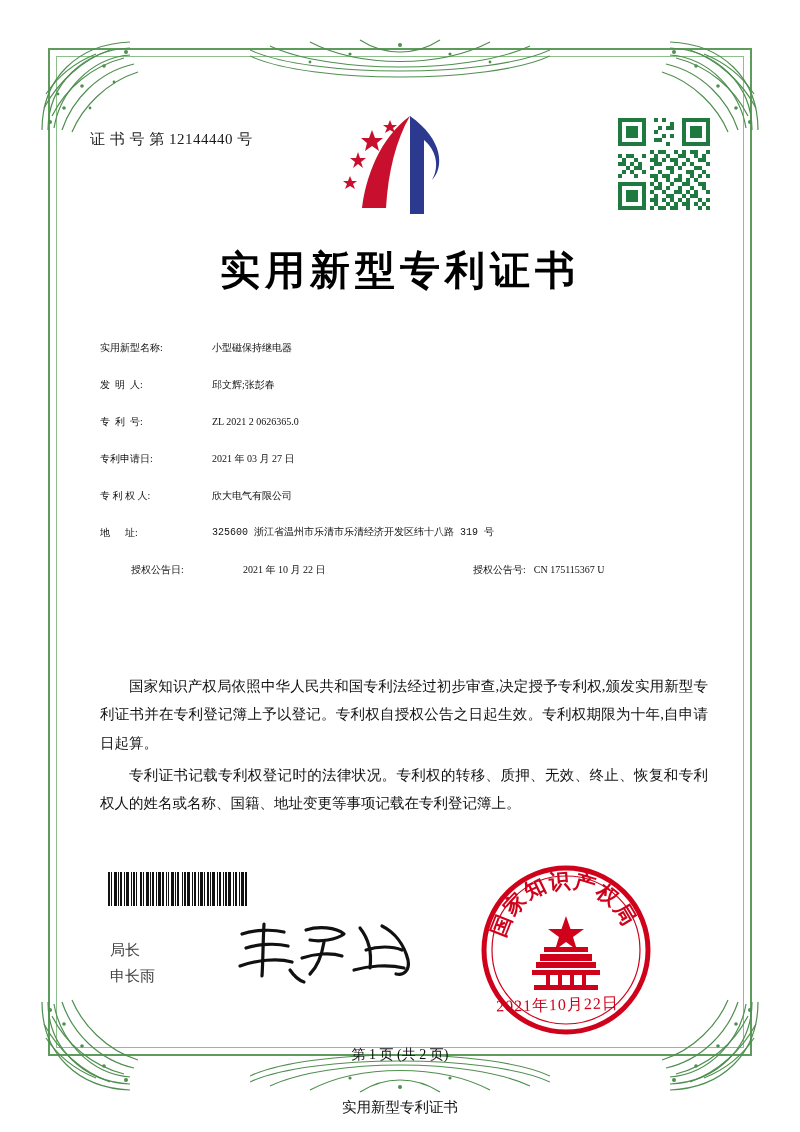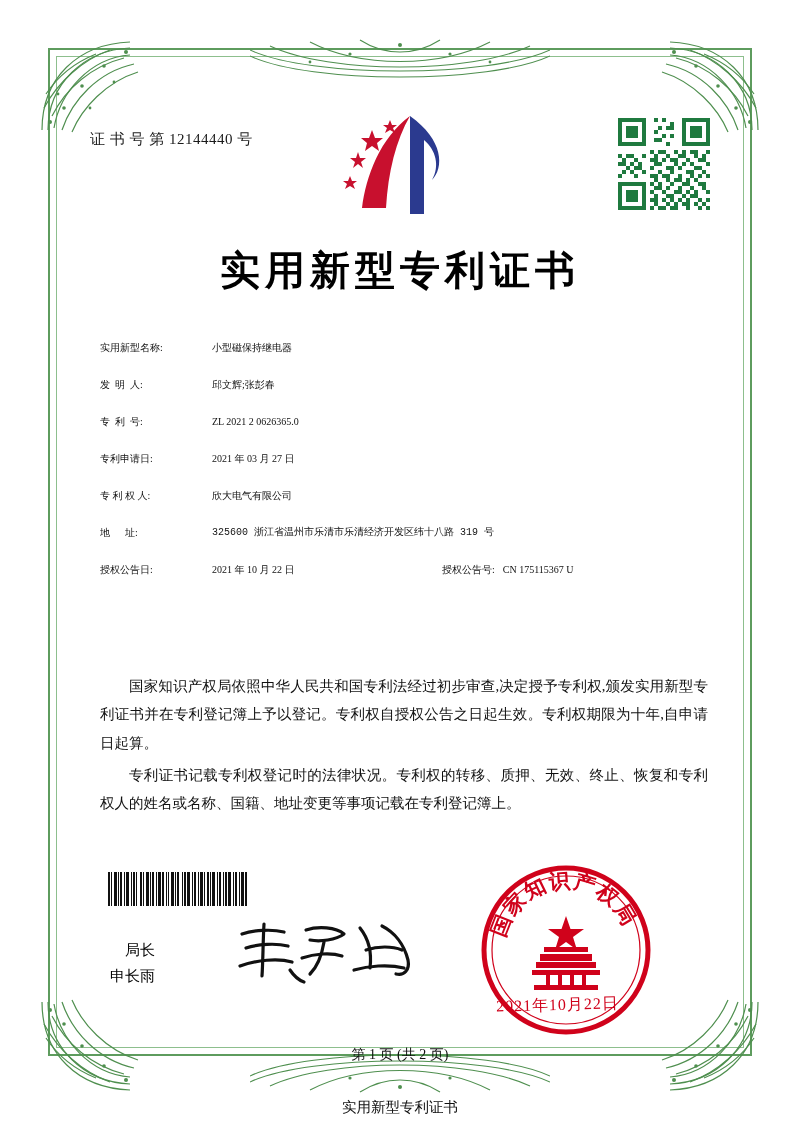--- a/index.html
+++ b/index.html
@@ -119,20 +119,21 @@
   .fvalue-wrap { max-width: 490px; font-family: Liberation Mono, monospace; }
 
   .inline-two {
     display: flex;
     align-items: flex-start;
   }
   .inline-two .seg-label {
     width: 112px;
     flex: 0 0 112px;
     white-space: pre;
+    margin-left: 31px;
   }
   .inline-two .seg-value { width: 230px; flex: 0 0 230px; }
   .inline-two .seg-label2 {
     flex: 0 0 auto;
     white-space: pre;
     padding-right: 8px;
   }
 
   
   .paras {
@@ -159,22 +160,21 @@
     background: #111;
     height: 100%;
   }
 
   
   .sig-label {
     position: absolute;
     left: 110px; top: 938px;
     font-size: 15px;
     line-height: 1.7;
-    color: #000000;
-    text-align: right;
+    color: #404040;
   }
   .sig-hand {
     position: absolute;
     left: 232px; top: 918px;
     width: 190px; height: 70px;
   }
 
   
   .seal {
     position: absolute;

